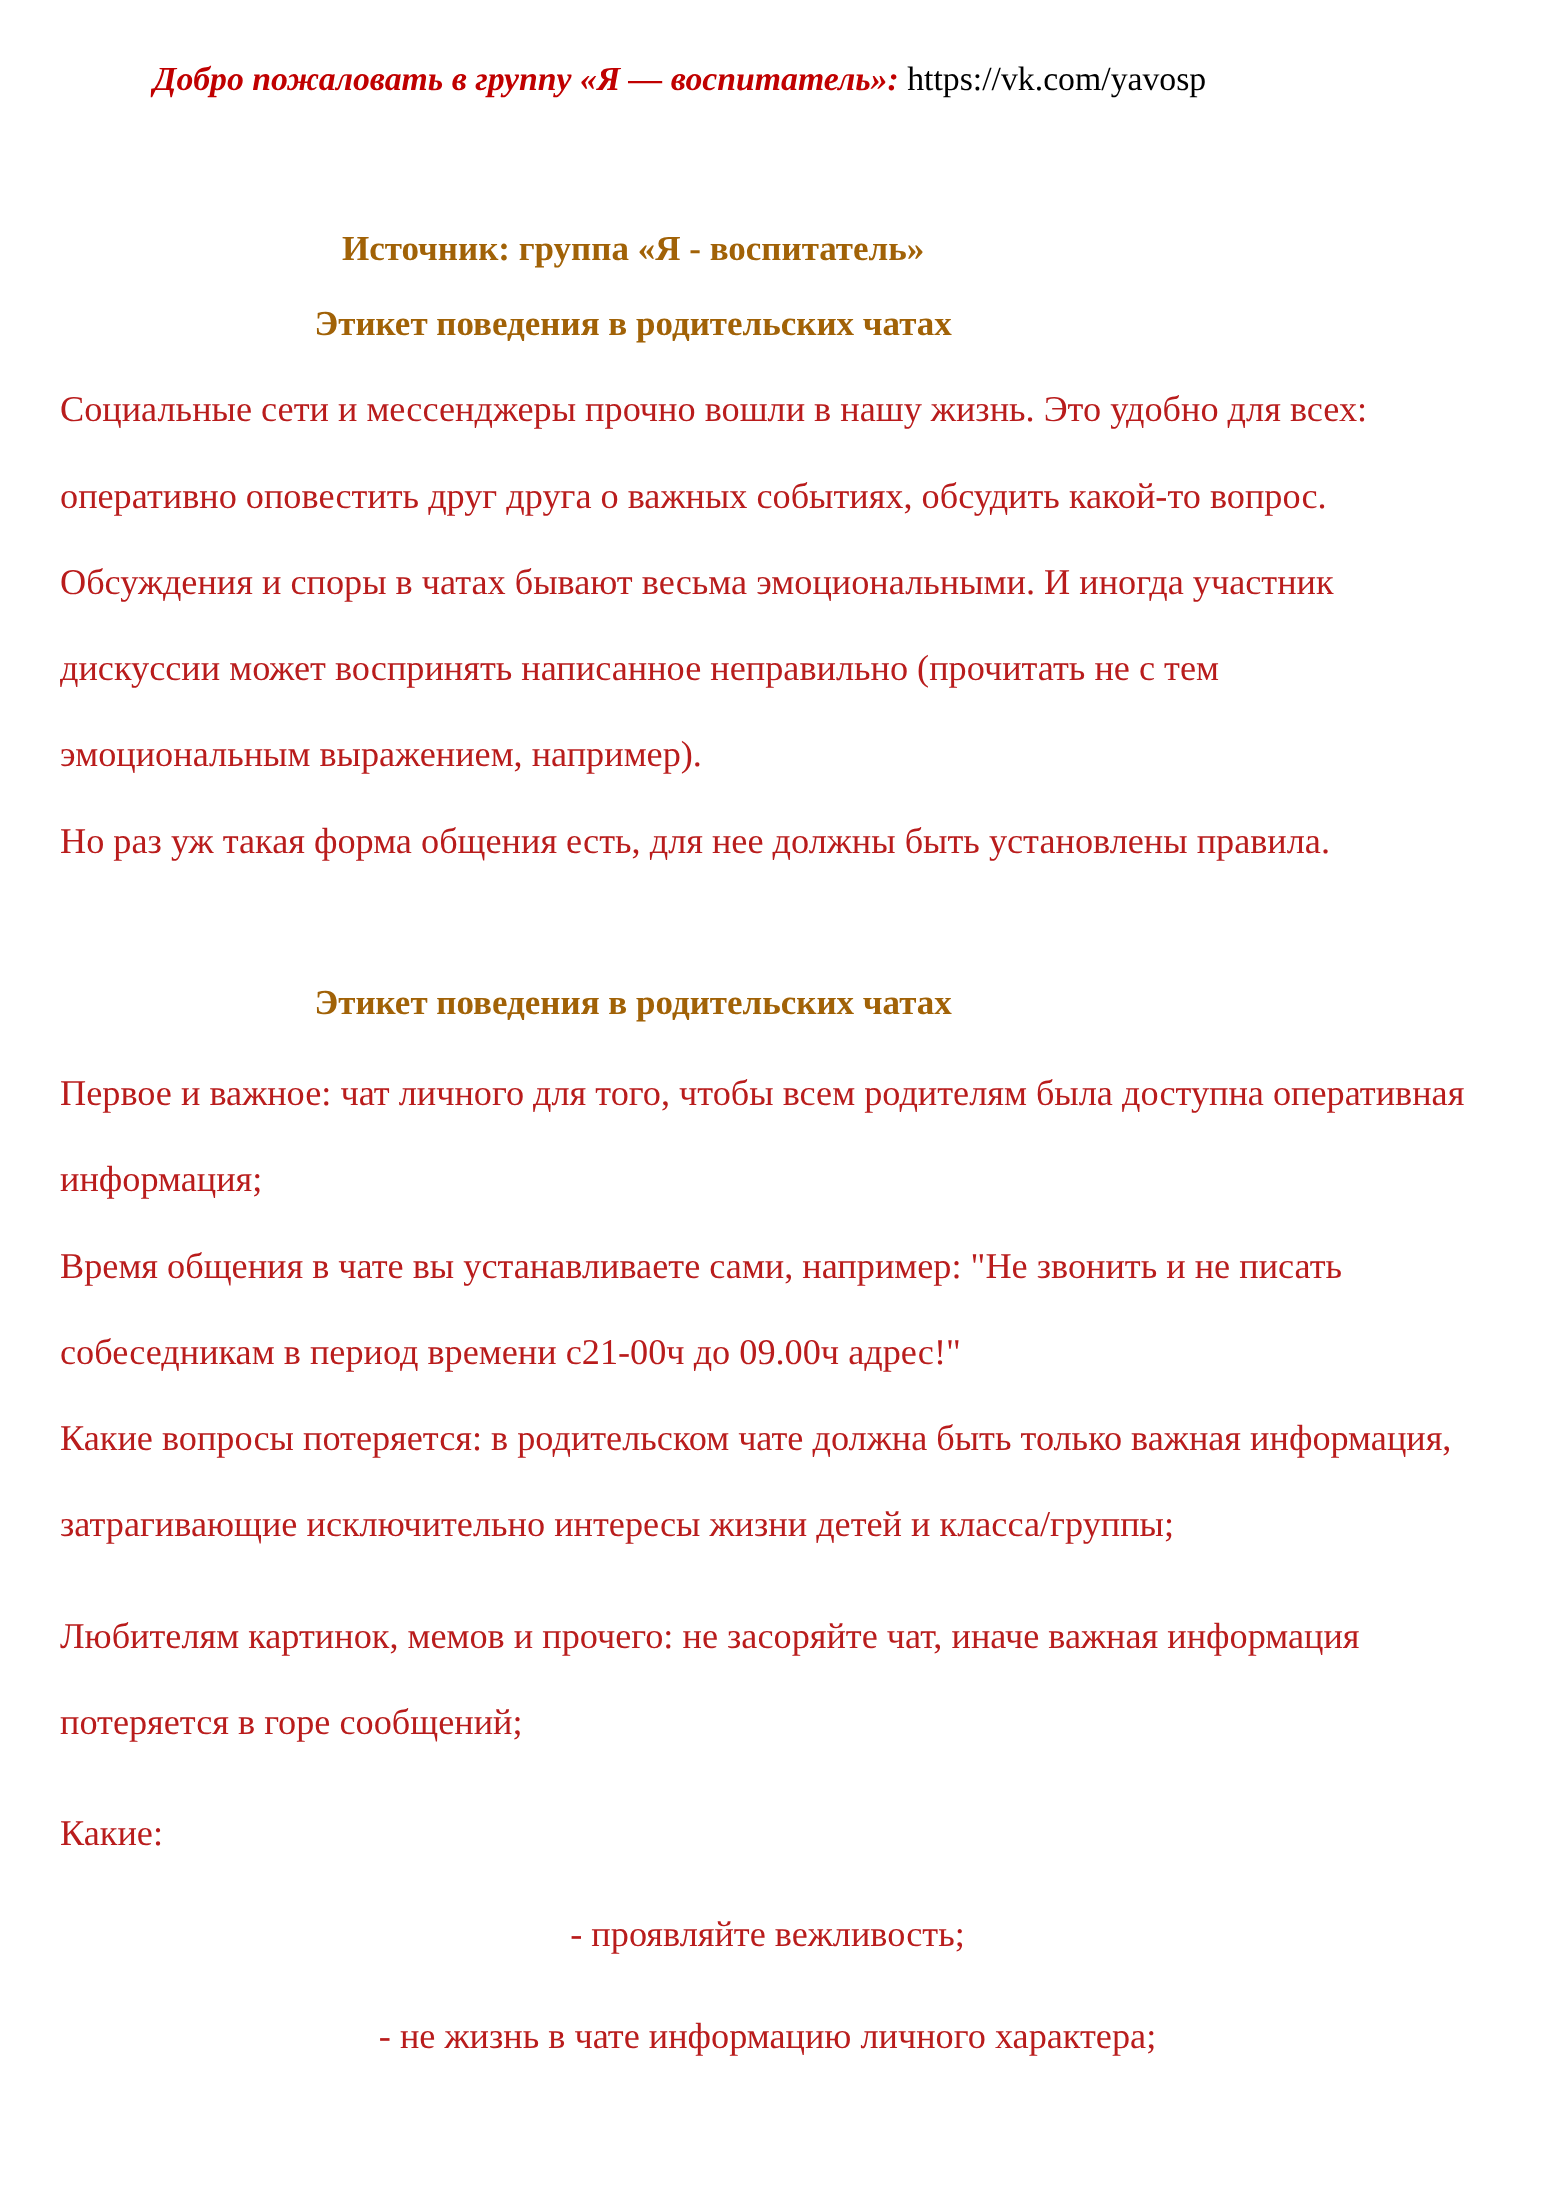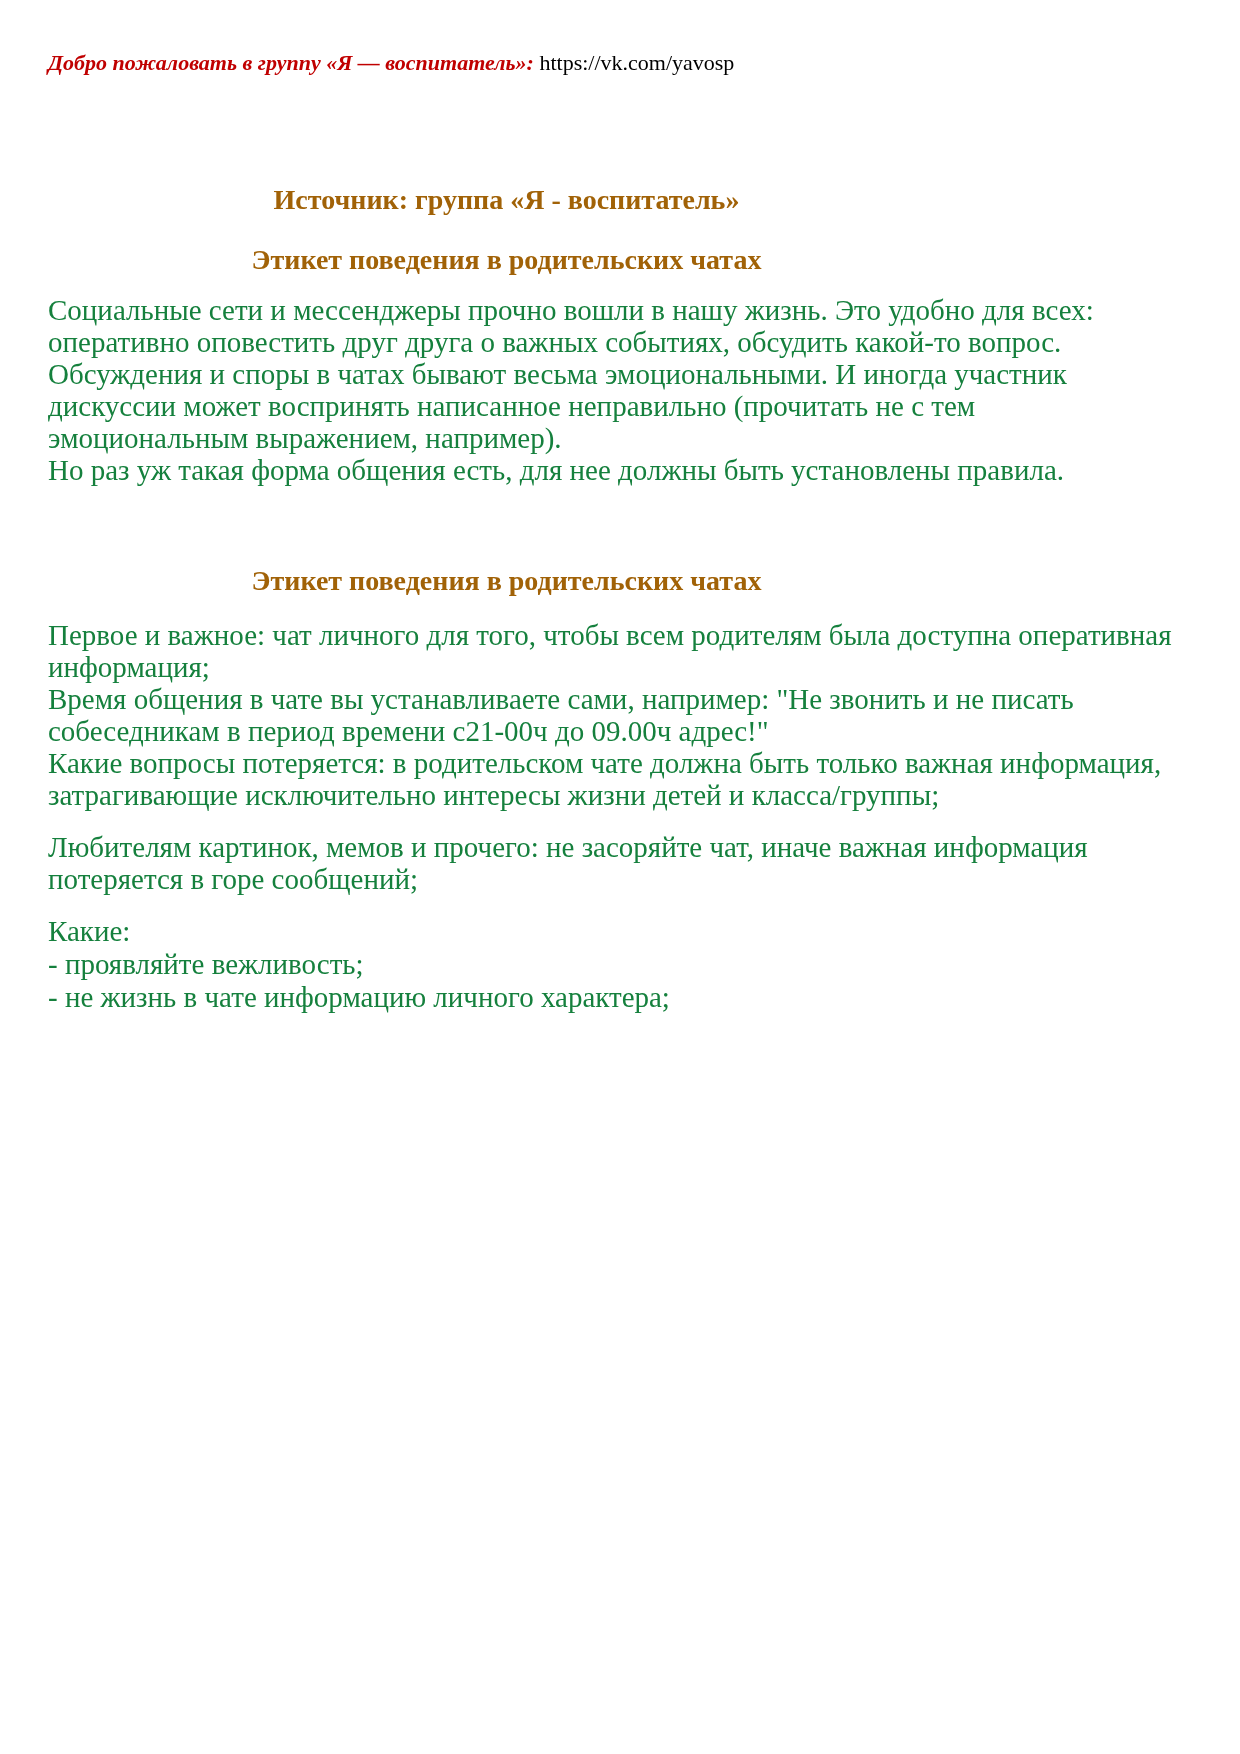--- a/index.html
+++ b/index.html
@@ -16,23 +16,23 @@
   .page {
     box-sizing: border-box;
     width: 1240px;
     height: 1754px;
     padding: 50px 60px 0 48px;
     overflow: hidden;
     background: #ffffff;
   }
   
   .doc-header {
-    font-size: 22px;
+    font-size: 27px;
     line-height: 26px;
-    text-align: left;
+    text-align: right;
     padding-right: 215px;
     margin-bottom: 104px;
     white-space: nowrap;
   }
   .doc-header .brand {
     color: #c00000;
     font-weight: bold;
     font-style: italic;
   }
   .doc-header .url {
@@ -53,28 +53,28 @@
   }
   .doc-title { margin-bottom: 20px; }
   .doc-subtitle { margin-bottom: 14px; }
   .section-heading {
     margin-top: 75px;
     margin-bottom: 18px;
   }
   
   .para {
     font-size: 29px;
-    line-height: 32px;
+    line-height: 69px;
     margin: 0;
-    color: #15803d;
+    color: #b91c1c;
     text-align: left;
     max-width: 1132px;
   }
   .sp    { margin-top: 20px; }
-  .sp-sm { margin-top: 1px; }
+  .sp-sm { margin-top: 12px; text-align: center; }
 </style>
 </head>
 <body>
 
 <div class="page">
 
   <div class="doc-header">
     <span class="brand">Добро пожаловать в группу «Я — воспитатель»:</span>
     <span> </span>
     <a class="url" href="#">https://vk.com/yavosp</a>

